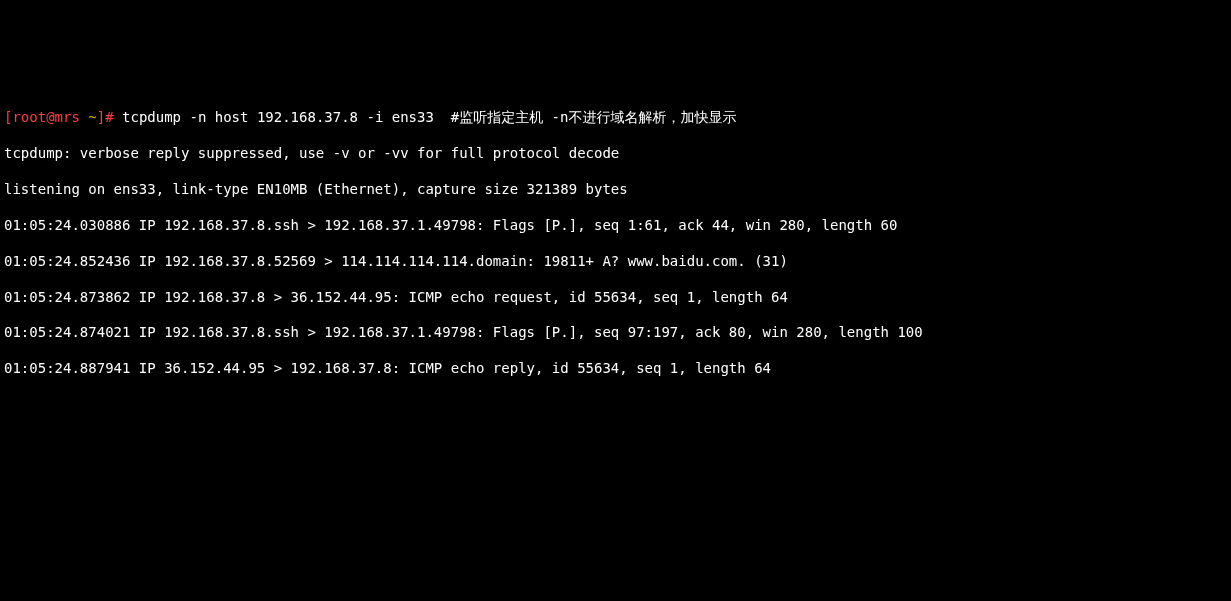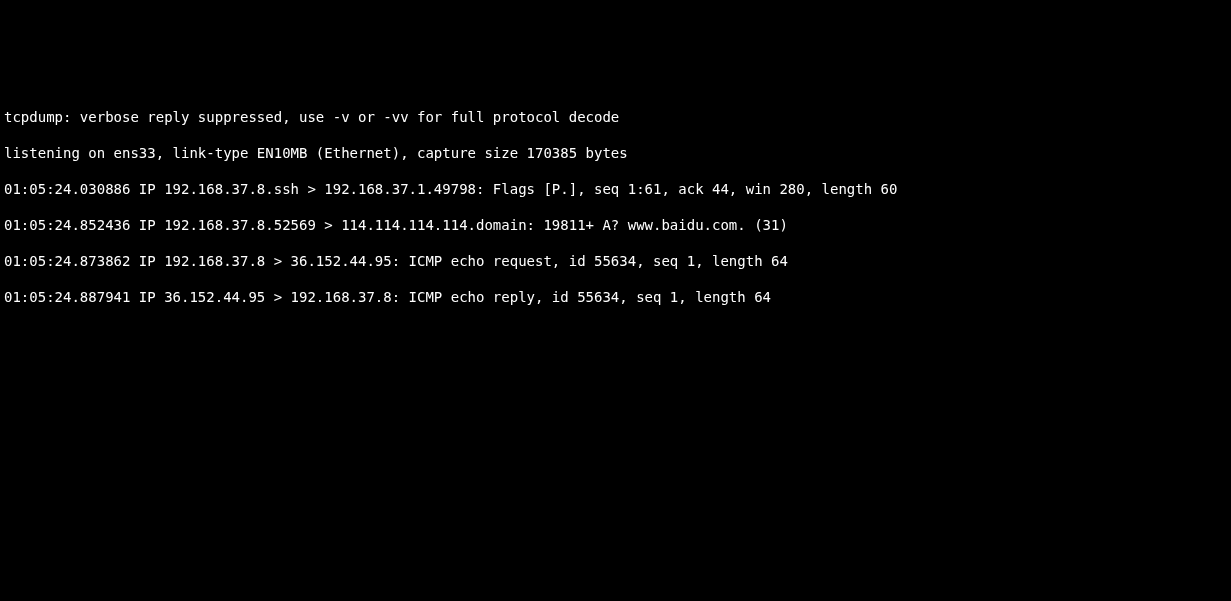--- a/index.html
+++ b/index.html
@@ -23,25 +23,27 @@
   }
   .prompt-red { color: #ff3b3b; }
   .prompt-yellow { color: #c9a400; }
 </style>
 </head>
 <body>
 
 
 
 <div class="terminal">
+<div class="line"><span class="prompt-red">[</span><span class="prompt-red">root@mrs </span><span class="prompt-yellow">~</span><span class="prompt-red">]# </span><span>tcpdump -n host 192.168.37.8 -i ens33  #监听指定主机 -n不进行域名解析，加快显示</span></div>
 <div class="line">tcpdump: verbose reply suppressed, use -v or -vv for full protocol decode</div>
-<div class="line">listening on ens33, link-type EN10MB (Ethernet), capture size 170385 bytes</div>
+<div class="line">listening on ens33, link-type EN10MB (Ethernet), capture size 321389 bytes</div>
 <div class="line">01:05:24.030886 IP 192.168.37.8.ssh &gt; 192.168.37.1.49798: Flags [P.], seq 1:61, ack 44, win 280, length 60</div>
 <div class="line">01:05:24.852436 IP 192.168.37.8.52569 &gt; 114.114.114.114.domain: 19811+ A? www.baidu.com. (31)</div>
 <div class="line">01:05:24.873862 IP 192.168.37.8 &gt; 36.152.44.95: ICMP echo request, id 55634, seq 1, length 64</div>
+<div class="line">01:05:24.874021 IP 192.168.37.8.ssh &gt; 192.168.37.1.49798: Flags [P.], seq 97:197, ack 80, win 280, length 100</div>
 <div class="line">01:05:24.887941 IP 36.152.44.95 &gt; 192.168.37.8: ICMP echo reply, id 55634, seq 1, length 64</div>
 
 
 
 
 
 
 
 
 

